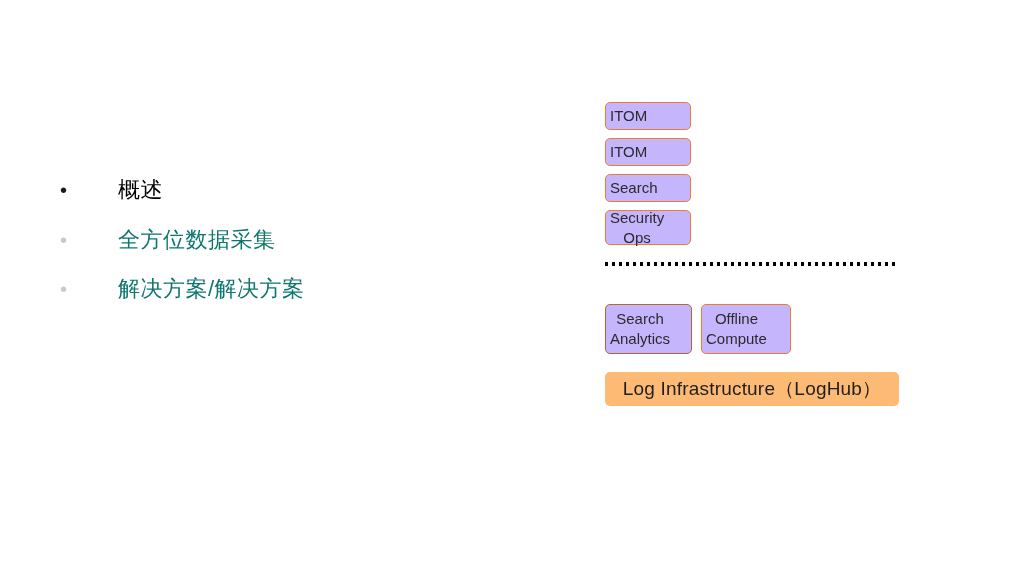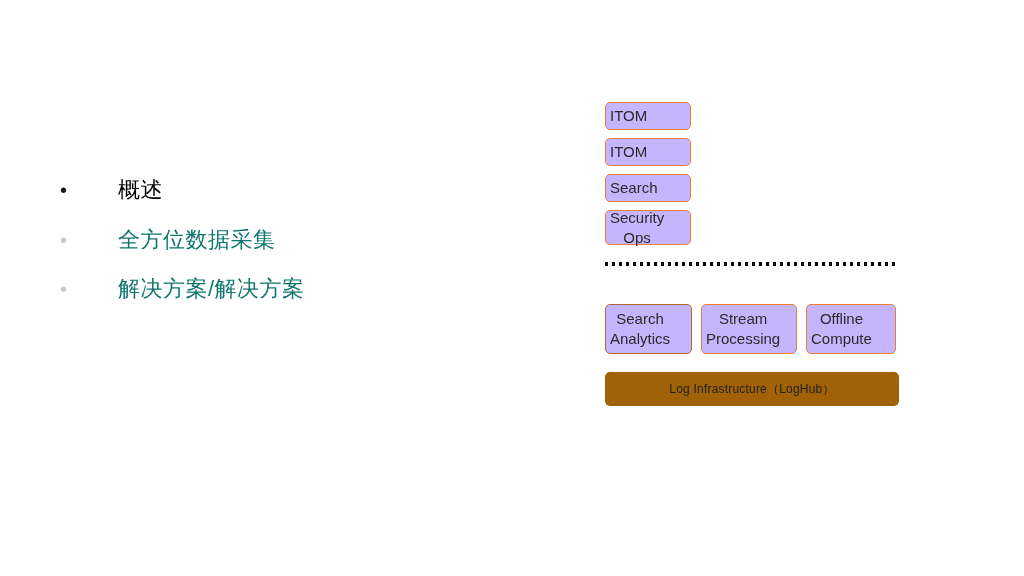--- a/index.html
+++ b/index.html
@@ -107,27 +107,27 @@
   }
   .service-row .dbox.b1 { width: 87px; border-color: #B5652F; }
   .service-row .dbox.b2 { width: 96px; }
   .service-row .dbox.b3 { width: 90px; }
 
   
   .foundation {
     margin-top: 18px;
     width: 294px;
     height: 34px;
-    background: #a16207;
+    background: #fdba74;
     border-radius: 5px;
     display: flex;
     align-items: center;
     justify-content: center;
     color: #1f1f1f;
-    font-size: 12px;
+    font-size: 19px;
     letter-spacing: 0.2px;
     white-space: nowrap;
   }
 </style>
 </head>
 <body>
 
 <div class="agenda">
 
   <div class="agenda-item active row-0">
@@ -165,24 +165,20 @@
     </div>
   </div>
 
   <div class="dotted-rule"></div>
 
   <div class="service-row">
     <div class="dbox b1">
       <span class="dbox-text">Search
 Analytics</span>
     </div>
-    <div class="dbox b2">
-      <span class="dbox-text">Stream
-Processing</span>
-    </div>
     <div class="dbox b3">
       <span class="dbox-text">Offline
 Compute</span>
     </div>
   </div>
 
   <div class="foundation">
     <span>Log Infrastructure（LogHub）</span>
   </div>
 

